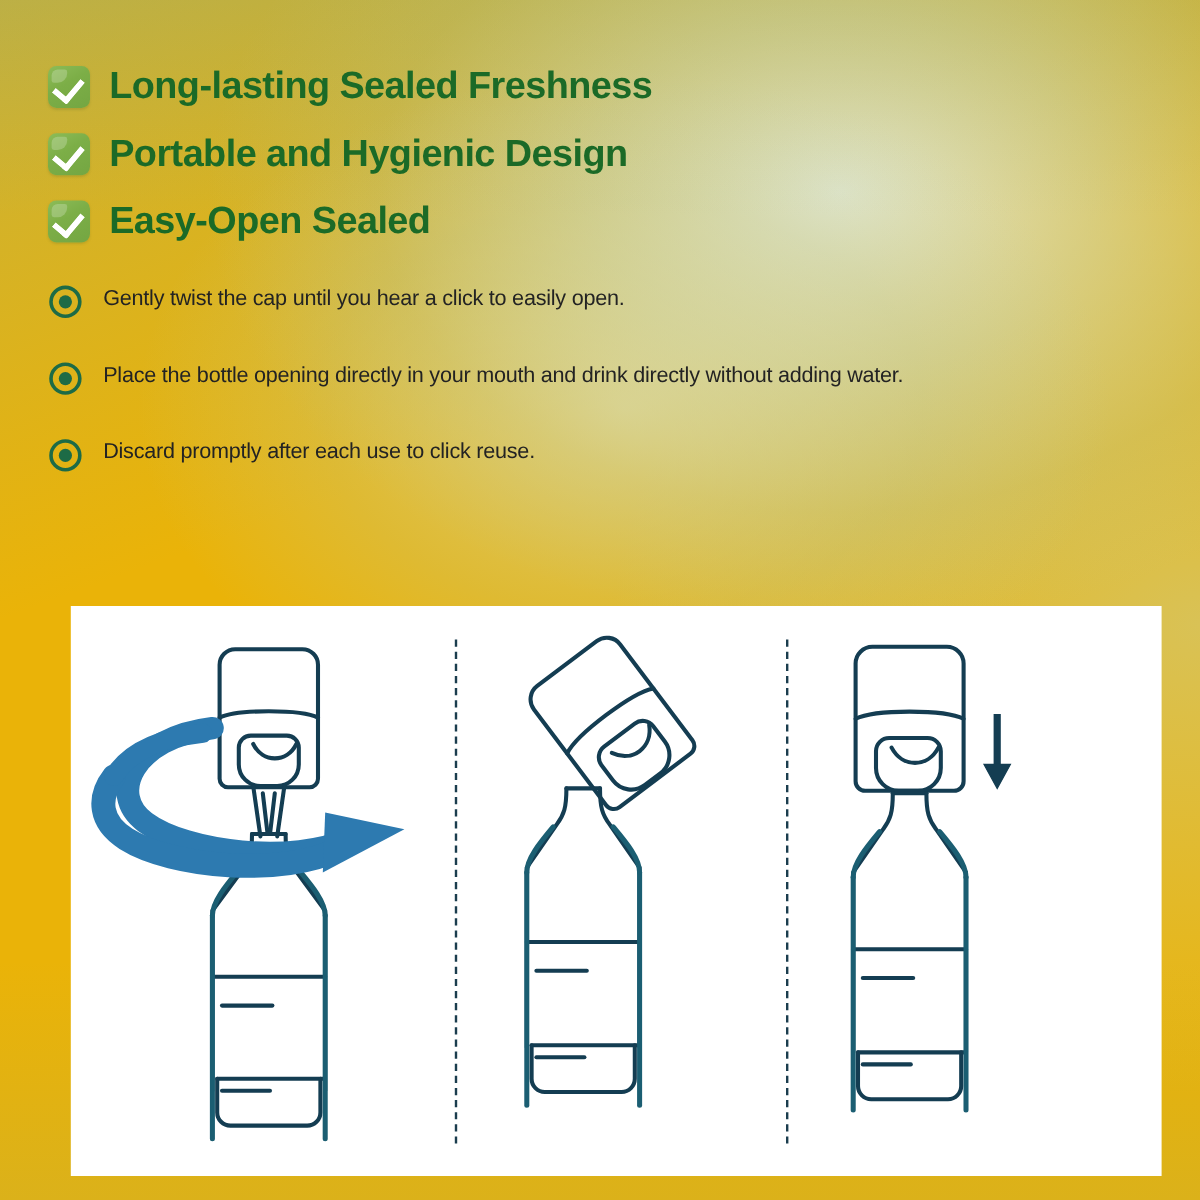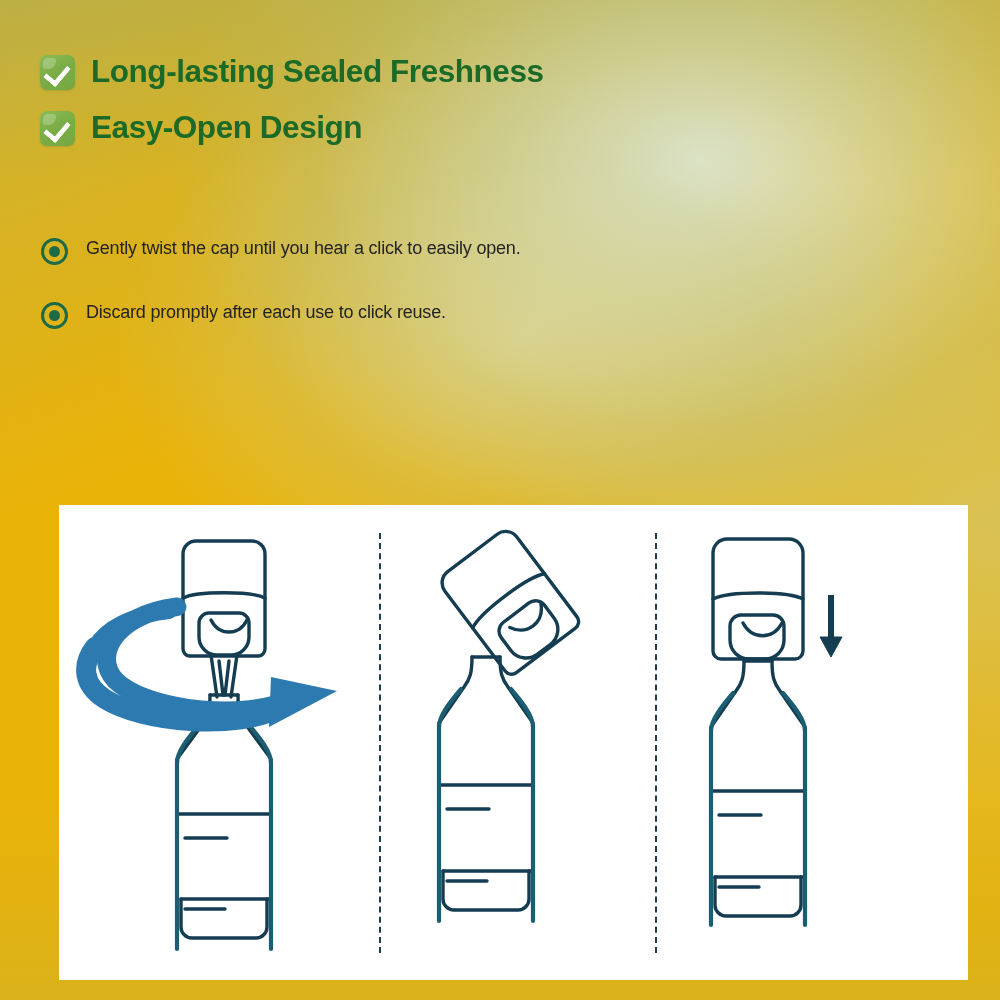--- a/index.html
+++ b/index.html
@@ -206,37 +206,47 @@
 
   <div class="features">
 
     <div class="feature-row">
       <span class="check-box">
         <span class="check-mark"></span>
       </span>
       <span class="feature-text">Long-lasting Sealed Freshness</span>
     </div>
 
-
     <div class="feature-row">
       <span class="check-box">
         <span class="check-mark"></span>
       </span>
-      <span class="feature-text">Easy-Open Design</span>
+      <span class="feature-text">Portable and Hygienic Design</span>
+    </div>
+
+    <div class="feature-row">
+      <span class="check-box">
+        <span class="check-mark"></span>
+      </span>
+      <span class="feature-text">Easy-Open Sealed</span>
     </div>
 
   </div>
 
   <div class="instructions">
 
     <div class="inst-row">
       <span class="bullet"></span>
       <span class="inst-text">Gently twist the cap until you hear a click to easily open.</span>
     </div>
 
+    <div class="inst-row">
+      <span class="bullet"></span>
+      <span class="inst-text">Place the bottle opening directly in your mouth and drink directly without adding water.</span>
+    </div>
 
     <div class="inst-row">
       <span class="bullet"></span>
       <span class="inst-text">Discard promptly after each use to click reuse.</span>
     </div>
 
   </div>
 
   <div class="panel">
     <div class="panel-inner">

